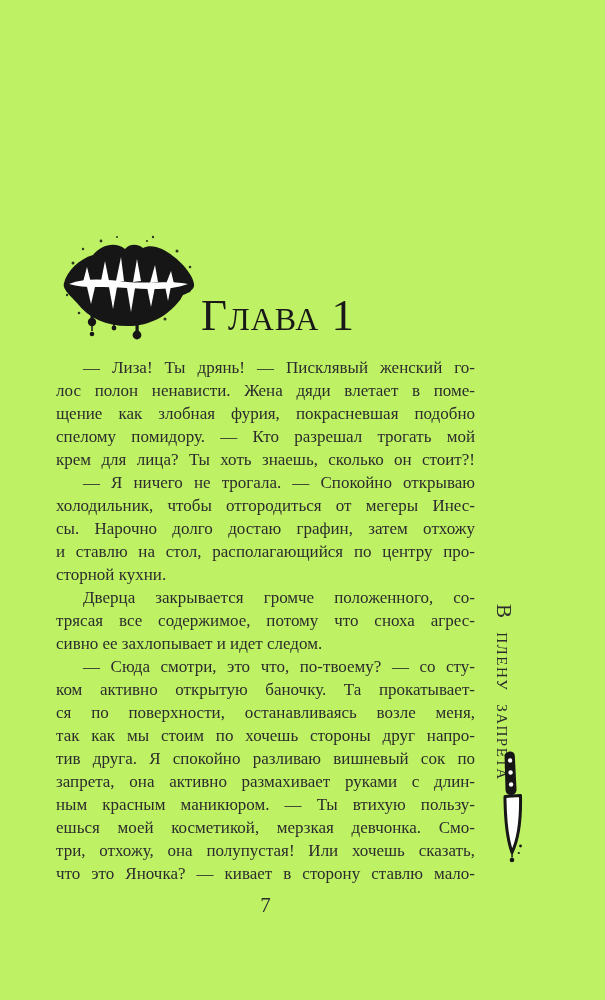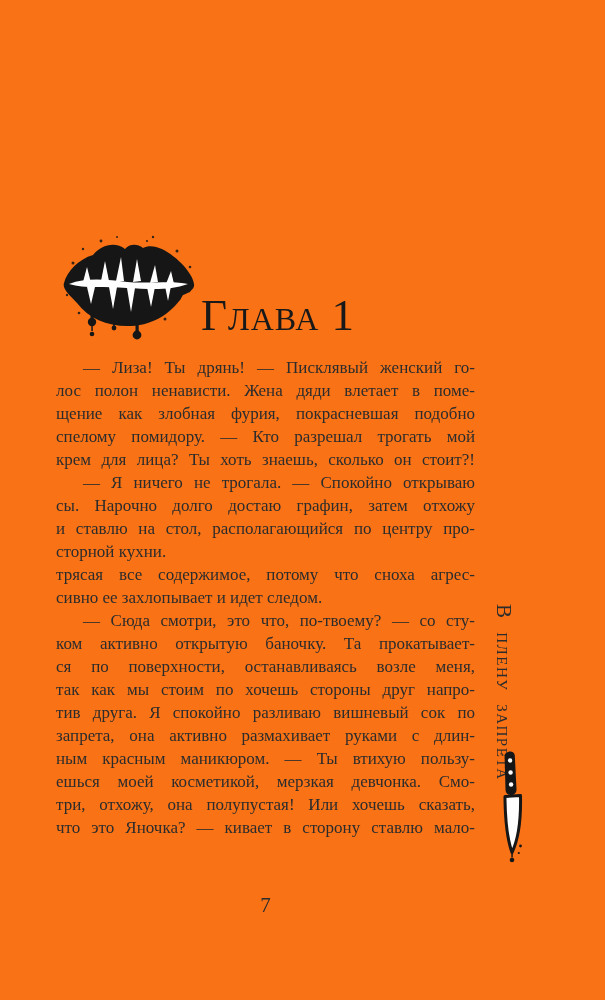--- a/index.html
+++ b/index.html
@@ -1,18 +1,18 @@
 <!DOCTYPE html>
 <html lang="ru"><head>
 <meta charset="utf-8">
 <style>
   html,body { margin:0; padding:0; background:#ffffff; }
   .page {
     position:relative; width:605px; height:1000px; overflow:hidden;
-    background:#f97316; color:#2c2c2c;
+    background:#bef264; color:#2c2c2c;
     font-family:"Liberation Serif","DejaVu Serif",serif;
   }
   .lips { position:absolute; left:57px; top:229px; }
   .chapter-title {
     position:absolute; left:201px; top:291px; margin:0;
     font-weight:400; font-size:45px; line-height:48px;
     font-variant:small-caps; letter-spacing:1px; color:#191919;
   }
   .body-text {
     position:absolute; left:56px; top:356px; width:419px;
@@ -87,23 +87,25 @@
 
   <h1 class="chapter-title">Глава 1</h1>
 
   <div class="body-text">
       <div class="tline ind">— Лиза! Ты дрянь! — Писклявый женский го-</div>
       <div class="tline">лос полон ненависти. Жена дяди влетает в поме-</div>
       <div class="tline">щение как злобная фурия, покрасневшая подобно</div>
       <div class="tline">спелому помидору. — Кто разрешал трогать мой</div>
       <div class="tline">крем для лица? Ты хоть знаешь, сколько он стоит?!</div>
       <div class="tline ind">— Я ничего не трогала. — Спокойно открываю</div>
+      <div class="tline">холодильник, чтобы отгородиться от мегеры Инес-</div>
       <div class="tline">сы. Нарочно долго достаю графин, затем отхожу</div>
       <div class="tline">и ставлю на стол, располагающийся по центру про-</div>
       <div class="tline short">сторной кухни.</div>
+      <div class="tline ind">Дверца закрывается громче положенного, со-</div>
       <div class="tline">трясая все содержимое, потому что сноха агрес-</div>
       <div class="tline short">сивно ее захлопывает и идет следом.</div>
       <div class="tline ind">— Сюда смотри, это что, по-твоему? — со сту-</div>
       <div class="tline">ком активно открытую баночку. Та прокатывает-</div>
       <div class="tline">ся по поверхности, останавливаясь возле меня,</div>
       <div class="tline">так как мы стоим по хочешь стороны друг напро-</div>
       <div class="tline">тив друга. Я спокойно разливаю вишневый сок по</div>
       <div class="tline">запрета, она активно размахивает руками с длин-</div>
       <div class="tline">ным красным маникюром. — Ты втихую пользу-</div>
       <div class="tline">ешься моей косметикой, мерзкая девчонка. Смо-</div>

